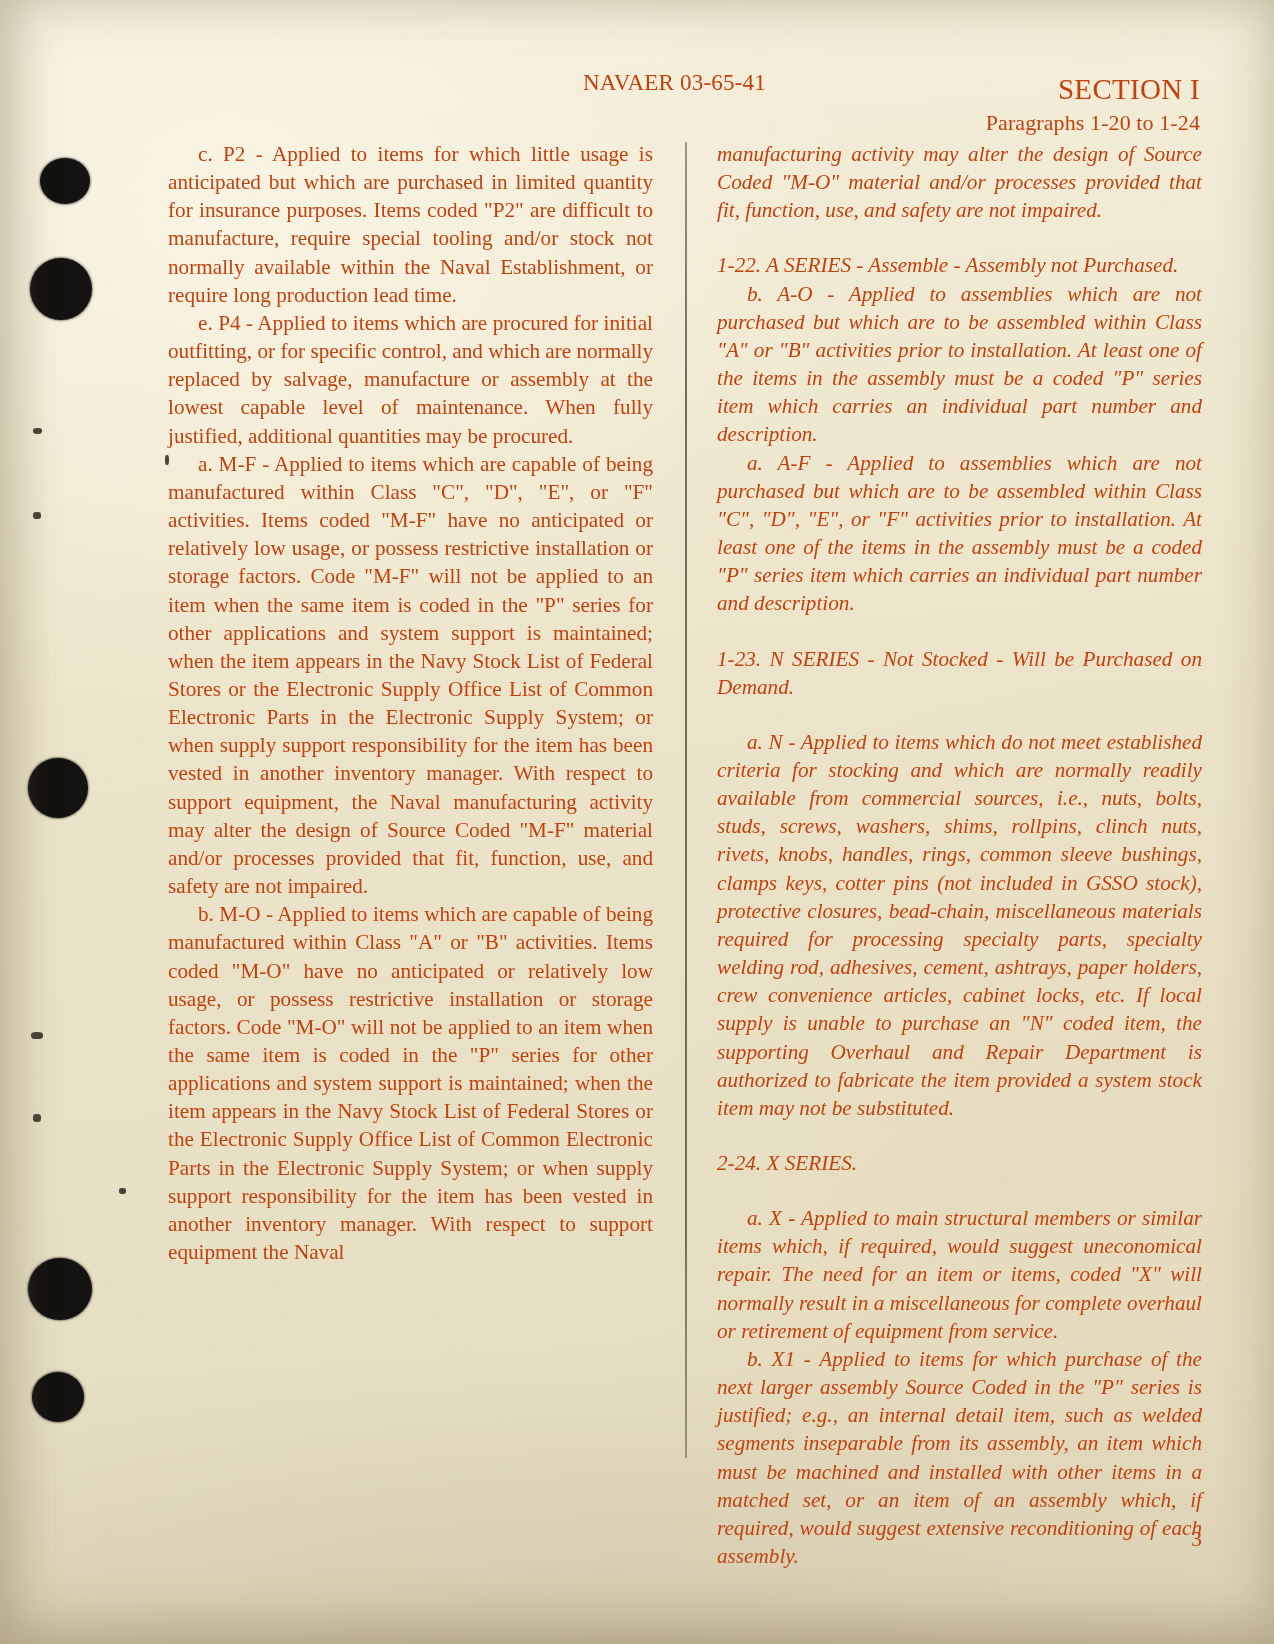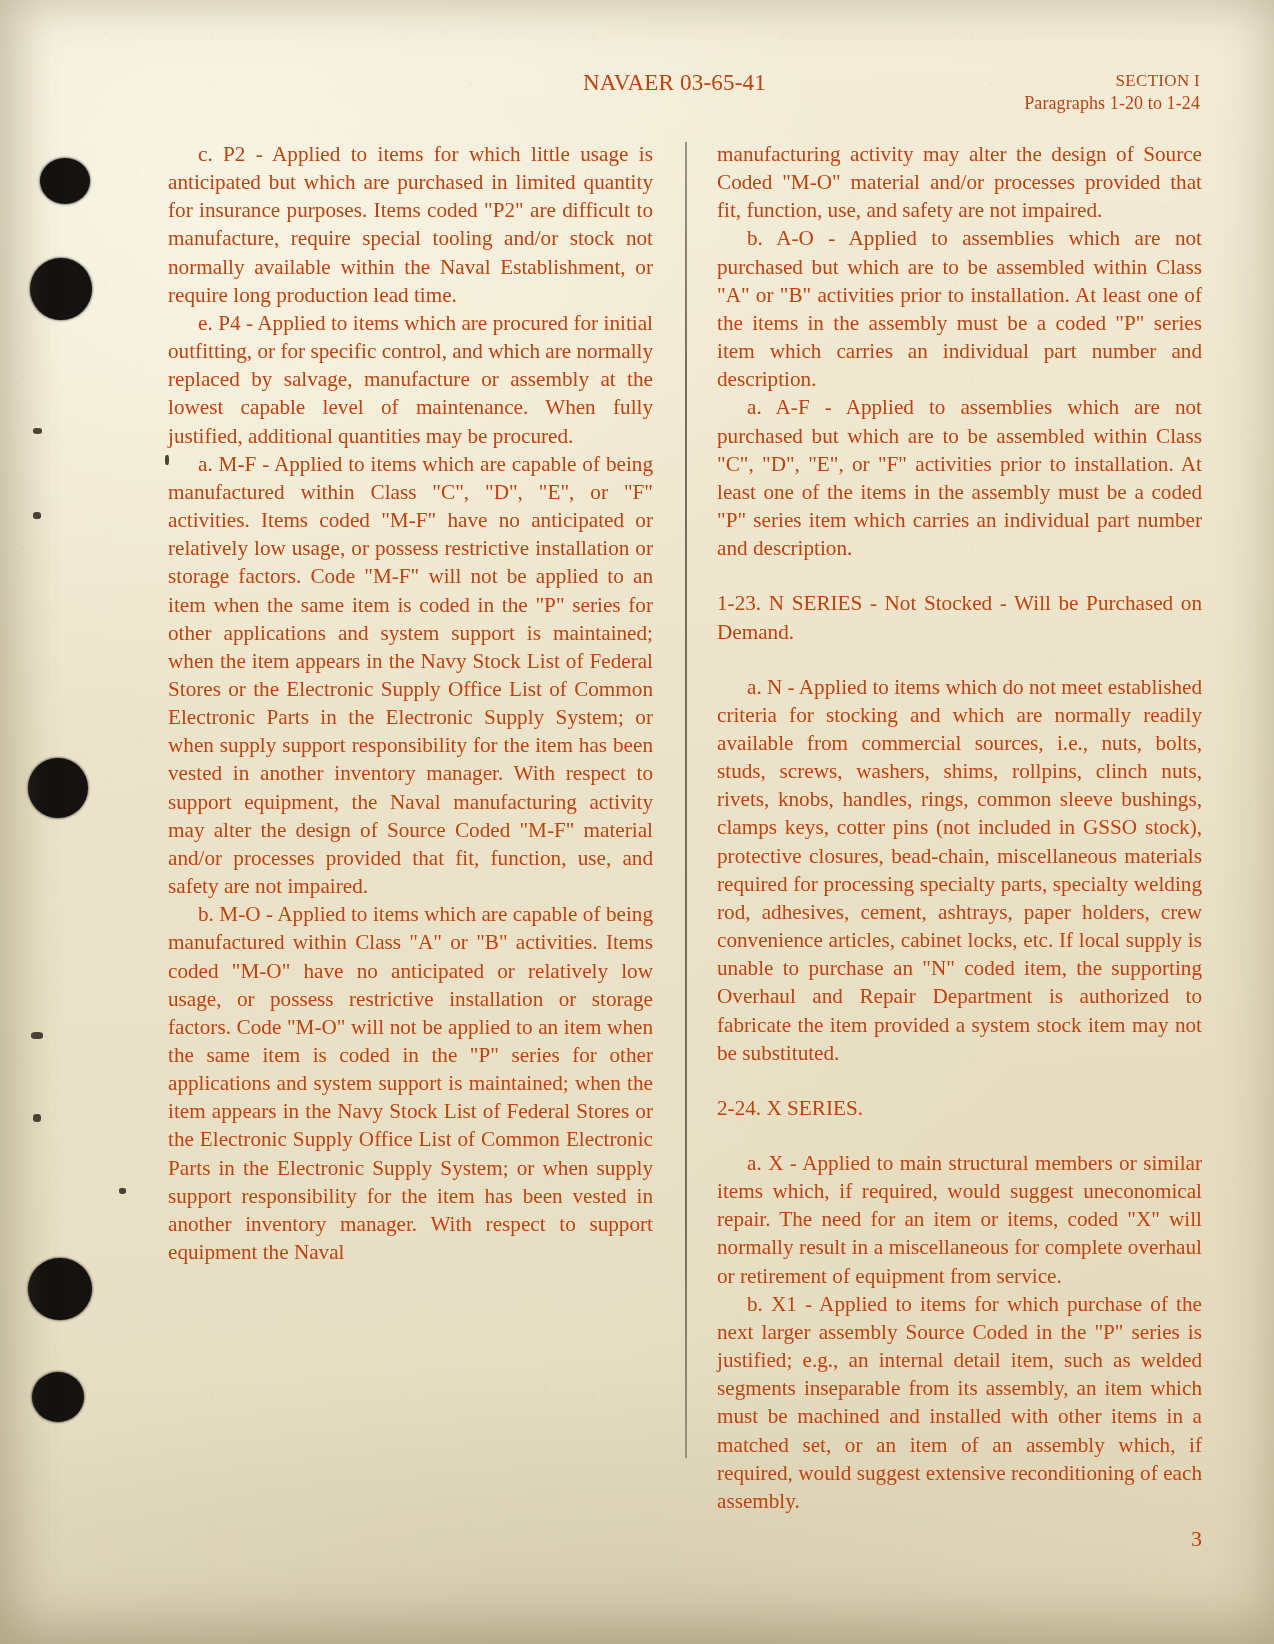--- a/index.html
+++ b/index.html
@@ -87,46 +87,46 @@
     white-space: nowrap;
   }
   .hdr-right {
     position: absolute;
     right: 0;
     top: 0;
     text-align: right;
     line-height: 1.32;
   }
   .hdr-section {
-    font-size: 17px;
+    font-size: 29px;
     letter-spacing: .3px;
   }
   .hdr-paras {
-    font-size: 18px;
+    font-size: 22px;
     letter-spacing: .1px;
   }
 
   .columns {
     position: absolute;
     left: 168px;
     top: 140px;
     width: 1034px;
     height: 1330px;
   }
   .col {
     position: absolute;
     top: 0;
     width: 485px;
     font-size: 21.2px;
     line-height: 28.15px;
     text-align: justify;
     text-justify: inter-word;
   }
   .col-left  { left: 0; }
-  .col-right { left: 549px; }
+  .col-right { left: 549px; font-style: italic; }
 
   .col-rule {
     position: absolute;
     left: 517px;
     top: 2px;
     width: 2px;
     height: 1316px;
     background: linear-gradient(180deg,
        rgba(70,60,45,.50) 0%, rgba(70,60,45,.72) 18%,
        rgba(70,60,45,.70) 82%, rgba(70,60,45,.45) 100%);
@@ -185,20 +185,21 @@
 
       <div class="col col-left">
         <p>c. P2 - Applied to items for which little usage is anticipated but which are purchased in limited quantity for insurance purposes. Items coded "P2" are difficult to manufacture, require special tooling and/or stock not normally available within the Naval Establishment, or require long production lead time.</p>
         <p>e. P4 - Applied to items which are procured for initial outfitting, or for specific control, and which are normally replaced by salvage, manufacture or assembly at the lowest capable level of maintenance. When fully justified, additional quantities may be procured.</p>
         <p>a. M-F - Applied to items which are capable of being manufactured within Class "C", "D", "E", or "F" activities. Items coded "M-F" have no anticipated or relatively low usage, or possess restrictive installation or storage factors. Code "M-F" will not be applied to an item when the same item is coded in the "P" series for other applications and system support is maintained; when the item appears in the Navy Stock List of Federal Stores or the Electronic Supply Office List of Common Electronic Parts in the Electronic Supply System; or when supply support responsibility for the item has been vested in another inventory manager. With respect to support equipment, the Naval manufacturing activity may alter the design of Source Coded "M-F" material and/or processes provided that fit, function, use, and safety are not impaired.</p>
         <p>b. M-O -  Applied to items which are capable of being manufactured within Class "A" or "B" activities. Items coded "M-O" have no anticipated or relatively low usage, or possess restrictive installation or storage factors. Code "M-O" will not be applied to an item when the same item is coded in the "P" series for other applications and system support is maintained; when the item appears in the Navy Stock List of Federal Stores or the Electronic Supply Office List of Common Electronic Parts in the Electronic Supply System; or when supply support responsibility for the item has been vested in another inventory manager. With respect to support equipment the Naval</p>
       </div>
 
       <div class="col col-right">
         <p class="noindent">manufacturing activity may alter the design of Source Coded "M-O" material and/or processes provided that fit, function, use, and safety are not impaired.</p>
+        <p class="noindent spaced">1-22. A SERIES - Assemble - Assembly not Purchased.</p>
         <p>b. A-O - Applied to assemblies which are not purchased but which are to be assembled within Class "A" or "B" activities prior to installation. At least one of the items in the assembly must be a coded "P" series item which carries an individual part number and description.</p>
         <p>a. A-F - Applied to assemblies which are not purchased but which are to be assembled within Class "C", "D", "E", or "F" activities prior to installation. At least one of the items in the assembly must be a coded "P" series item which carries an individual part number and description.</p>
         <p class="noindent spaced">1-23. N SERIES - Not Stocked - Will be Purchased on Demand.</p>
         <p class="spaced">a. N - Applied to items which do not meet established criteria for stocking and which are normally readily available from commercial sources, i.e., nuts, bolts, studs, screws, washers, shims, rollpins, clinch nuts, rivets, knobs, handles, rings, common sleeve bushings, clamps keys, cotter pins (not included in GSSO stock), protective closures, bead-chain, miscellaneous materials required for processing specialty parts, specialty welding rod, adhesives, cement, ashtrays, paper holders, crew convenience articles, cabinet locks, etc. If local supply is unable to purchase an "N" coded item, the supporting Overhaul and Repair Department is authorized to fabricate the item provided a system stock item may not be substituted.</p>
         <p class="noindent spaced">2-24. X SERIES.</p>
         <p class="spaced">a. X - Applied to main structural members or similar items which, if required, would suggest uneconomical repair. The need for an item or items, coded "X" will normally result in a miscellaneous for complete overhaul or retirement of equipment from service.</p>
         <p>b. X1 - Applied to items for which purchase of the next larger assembly Source Coded in the "P" series is justified; e.g., an internal detail item, such as welded segments inseparable from its assembly, an item which must be machined and installed with other items in a matched set, or an item of an assembly which, if required, would suggest extensive reconditioning of each assembly.</p>
       </div>
 
     </div>

